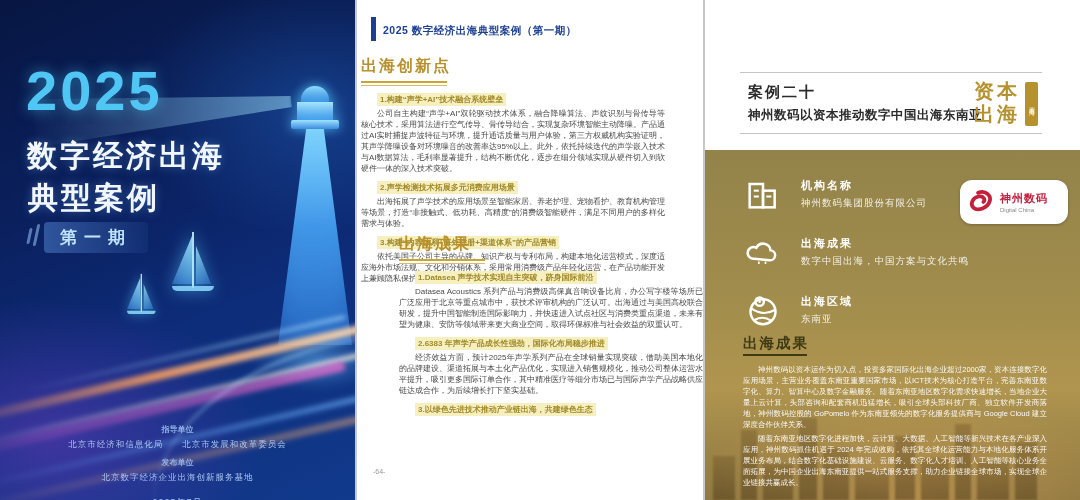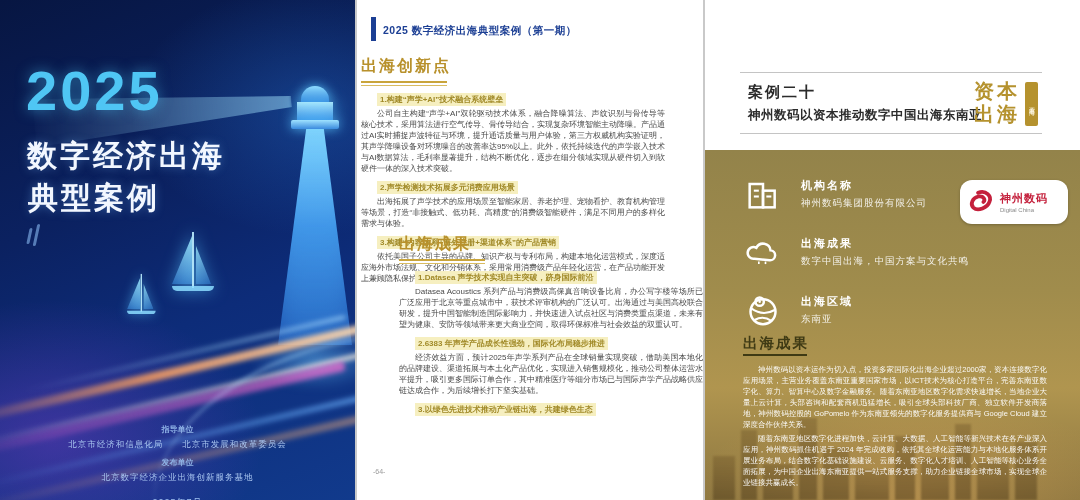--- a/index.html
+++ b/index.html
@@ -159,20 +159,21 @@
     <div class="trail tr4"></div>
     <div class="trail tr5"></div>
     <div class="trail tr6"></div>
     <div class="road"></div>
 
     <div class="cover-year">2025</div>
     <div class="cover-t1">数字经济出海</div>
     <div class="cover-t2">典型案例</div>
     <div class="tick tick1"></div>
     <div class="tick tick2"></div>
+    <div class="issue-badge">第一期</div>
 
     <div class="cover-foot">
       <div class="cf-label">指导单位</div>
       <div class="cf-orgs">北京市经济和信息化局　　北京市发展和改革委员会</div>
       <div class="cf-label">发布单位</div>
       <div class="cf-orgs">北京数字经济企业出海创新服务基地</div>
       <div class="cf-date">2025年7月</div>
     </div>
   </div>
 

